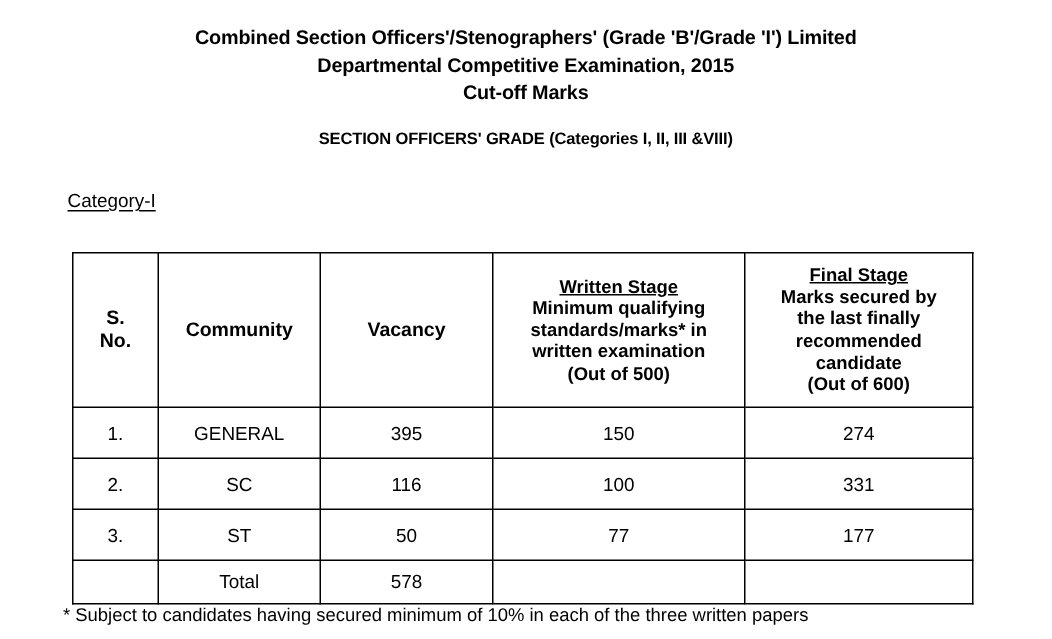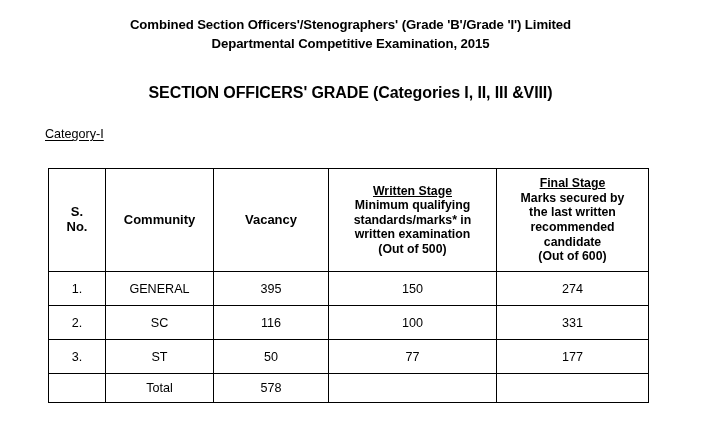--- a/index.html
+++ b/index.html
@@ -36,21 +36,21 @@
     line-height: 18.6px;
     letter-spacing: -0.1px;
     white-space: nowrap;
   }
   .subtitle-line {
     position: absolute;
     top: 84px;
     left: 0;
     width: 701px;
     text-align: center;
-    font-size: 16px;
+    font-size: 11px;
     font-weight: bold;
     line-height: 18px;
     letter-spacing: -0.1px;
     white-space: nowrap;
   }
 
   
   .category-label {
     position: absolute;
     top: 127px;
@@ -125,20 +125,21 @@
   }
 </style>
 </head>
 <body>
 
 <div class="page">
 
   <div class="title-block">
     <div class="title-line">Combined Section Officers'/Stenographers' (Grade 'B'/Grade 'I') Limited</div>
     <div class="title-line">Departmental Competitive Examination, 2015</div>
+    <div class="title-line">Cut-off Marks</div>
   </div>
 
   <div class="subtitle-line">SECTION OFFICERS' GRADE (Categories I, II, III &amp;VIII)</div>
 
   <div class="category-label">Category-I</div>
 
   <table class="cutoff-table">
     <colgroup>
       <col class="col-sno">
       <col class="col-comm">
@@ -157,21 +158,21 @@
         <th>
           <span class="stage-heading">Written Stage</span>
           <span class="hdr-sub">Minimum qualifying</span>
           <span class="hdr-sub">standards/marks* in</span>
           <span class="hdr-sub">written examination</span>
           <span class="hdr-sub">(Out of 500)</span>
         </th>
         <th>
           <span class="stage-heading">Final Stage</span>
           <span class="hdr-sub">Marks secured by</span>
-          <span class="hdr-sub">the last written</span>
+          <span class="hdr-sub">the last finally</span>
           <span class="hdr-sub">recommended</span>
           <span class="hdr-sub">candidate</span>
           <span class="hdr-sub">(Out of 600)</span>
         </th>
       </tr>
     </thead>
     <tbody>
       <tr>
         <td>1.</td>
         <td>GENERAL</td>
@@ -196,14 +197,15 @@
       <tr class="total-row">
         <td></td>
         <td>Total</td>
         <td>578</td>
         <td></td>
         <td></td>
       </tr>
     </tbody>
   </table>
 
+  <div class="footnote">* Subject to candidates having secured minimum of 10% in each of the three written papers</div>
 
 </div>
 
 </body></html>

